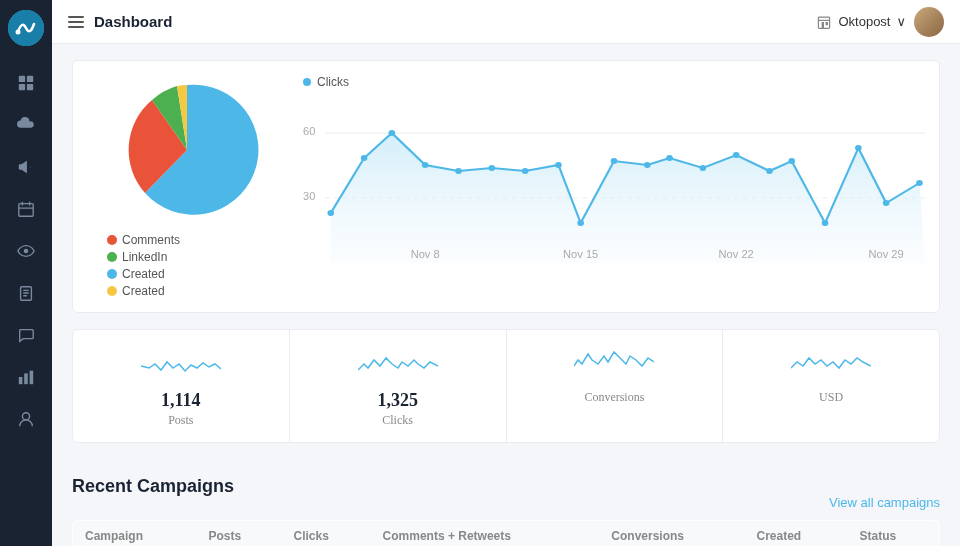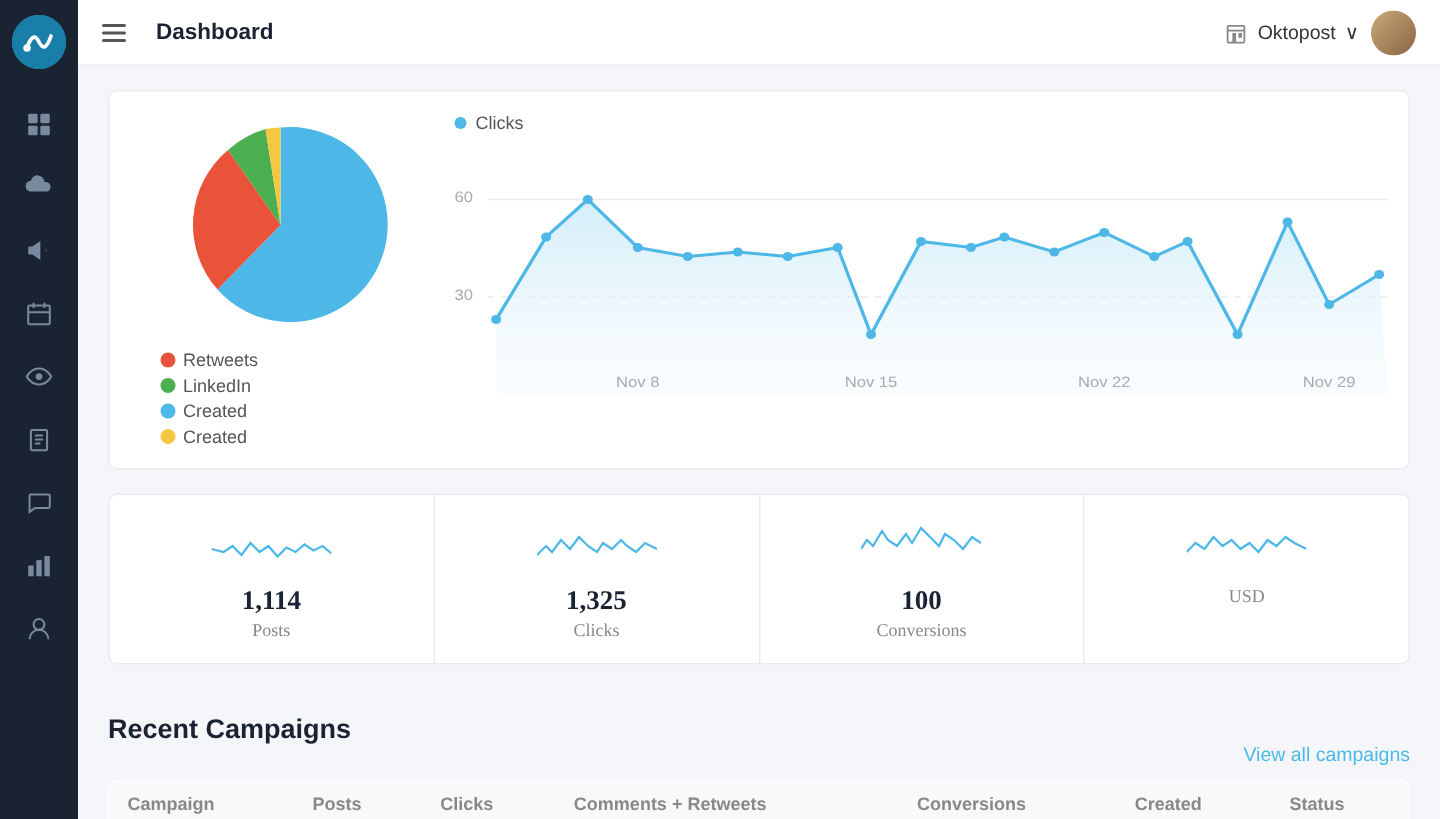--- a/index.html
+++ b/index.html
@@ -45,21 +45,21 @@
     .topbar {
       height: 44px;
       background: #fff;
       border-bottom: 1px solid #e8ecf0;
       display: flex;
       align-items: center;
       padding: 0 16px;
       justify-content: space-between;
       flex-shrink: 0;
     }
-    .topbar-left { display: flex; align-items: center; gap: 20px; }
+    .topbar-left { display: flex; align-items: center; gap: 10px; }
     .topbar-title { font-size: 15px; font-weight: 600; color: #1a2332; }
     .topbar-right { display: flex; align-items: center; gap: 8px; }
     .topbar-account { display: flex; align-items: center; gap: 6px; font-size: 13px; color: #333; }
     .topbar-avatar { width: 30px; height: 30px; border-radius: 50%; background: #8b7355; overflow: hidden; }
     .topbar-avatar-img { width: 100%; height: 100%; background: linear-gradient(135deg, #c9a97a 0%, #8b6543 100%); }
 
     
     .content {
       flex: 1;
       padding: 16px 20px;
@@ -309,21 +309,21 @@
 
           <path d="M75 75 L33 118 A65 65 0 0 1 40 25 Z" fill="#e8533a"></path>
 
           <path d="M75 75 L40 25 A65 65 0 0 1 65 11 Z" fill="#4caf50"></path>
 
           <path d="M75 75 L65 11 A65 65 0 0 1 75 10 Z" fill="#f5c842"></path>
         </svg>
         <div class="pie-legend">
           <div class="legend-item">
             <div class="legend-dot" style="background:#e8533a"></div>
-            <span>Retweets</span>
+            <span>Comments</span>
           </div>
           <div class="legend-item">
             <div class="legend-dot" style="background:#4caf50"></div>
             <span>LinkedIn</span>
           </div>
           <div class="legend-item">
             <div class="legend-dot" style="background:#4db8e8"></div>
             <span>Created</span>
           </div>
           <div class="legend-item">
@@ -407,21 +407,20 @@
         <div class="stat-value">1,325</div>
         <div class="stat-label">Clicks</div>
       </div>
 
       <div class="stat-item">
         <div class="stat-sparkline">
           <svg width="80" height="36" viewBox="0 0 80 36">
             <polyline points="0,20 4,14 8,18 14,8 18,14 24,18 30,10 34,16 40,6 46,12 52,18 56,10 62,14 68,20 74,12 80,16" fill="none" stroke="#4db8e8" stroke-width="1.5"></polyline>
           </svg>
         </div>
-        <div class="stat-value">100</div>
         <div class="stat-label">Conversions</div>
       </div>
 
       <div class="stat-item">
         <div class="stat-sparkline">
           <svg width="80" height="36" viewBox="0 0 80 36">
             <polyline points="0,22 6,16 12,20 18,12 24,18 30,14 36,20 42,16 48,22 54,14 60,18 66,12 72,16 80,20" fill="none" stroke="#4db8e8" stroke-width="1.5"></polyline>
           </svg>
         </div>
         <div class="stat-label">USD</div>

